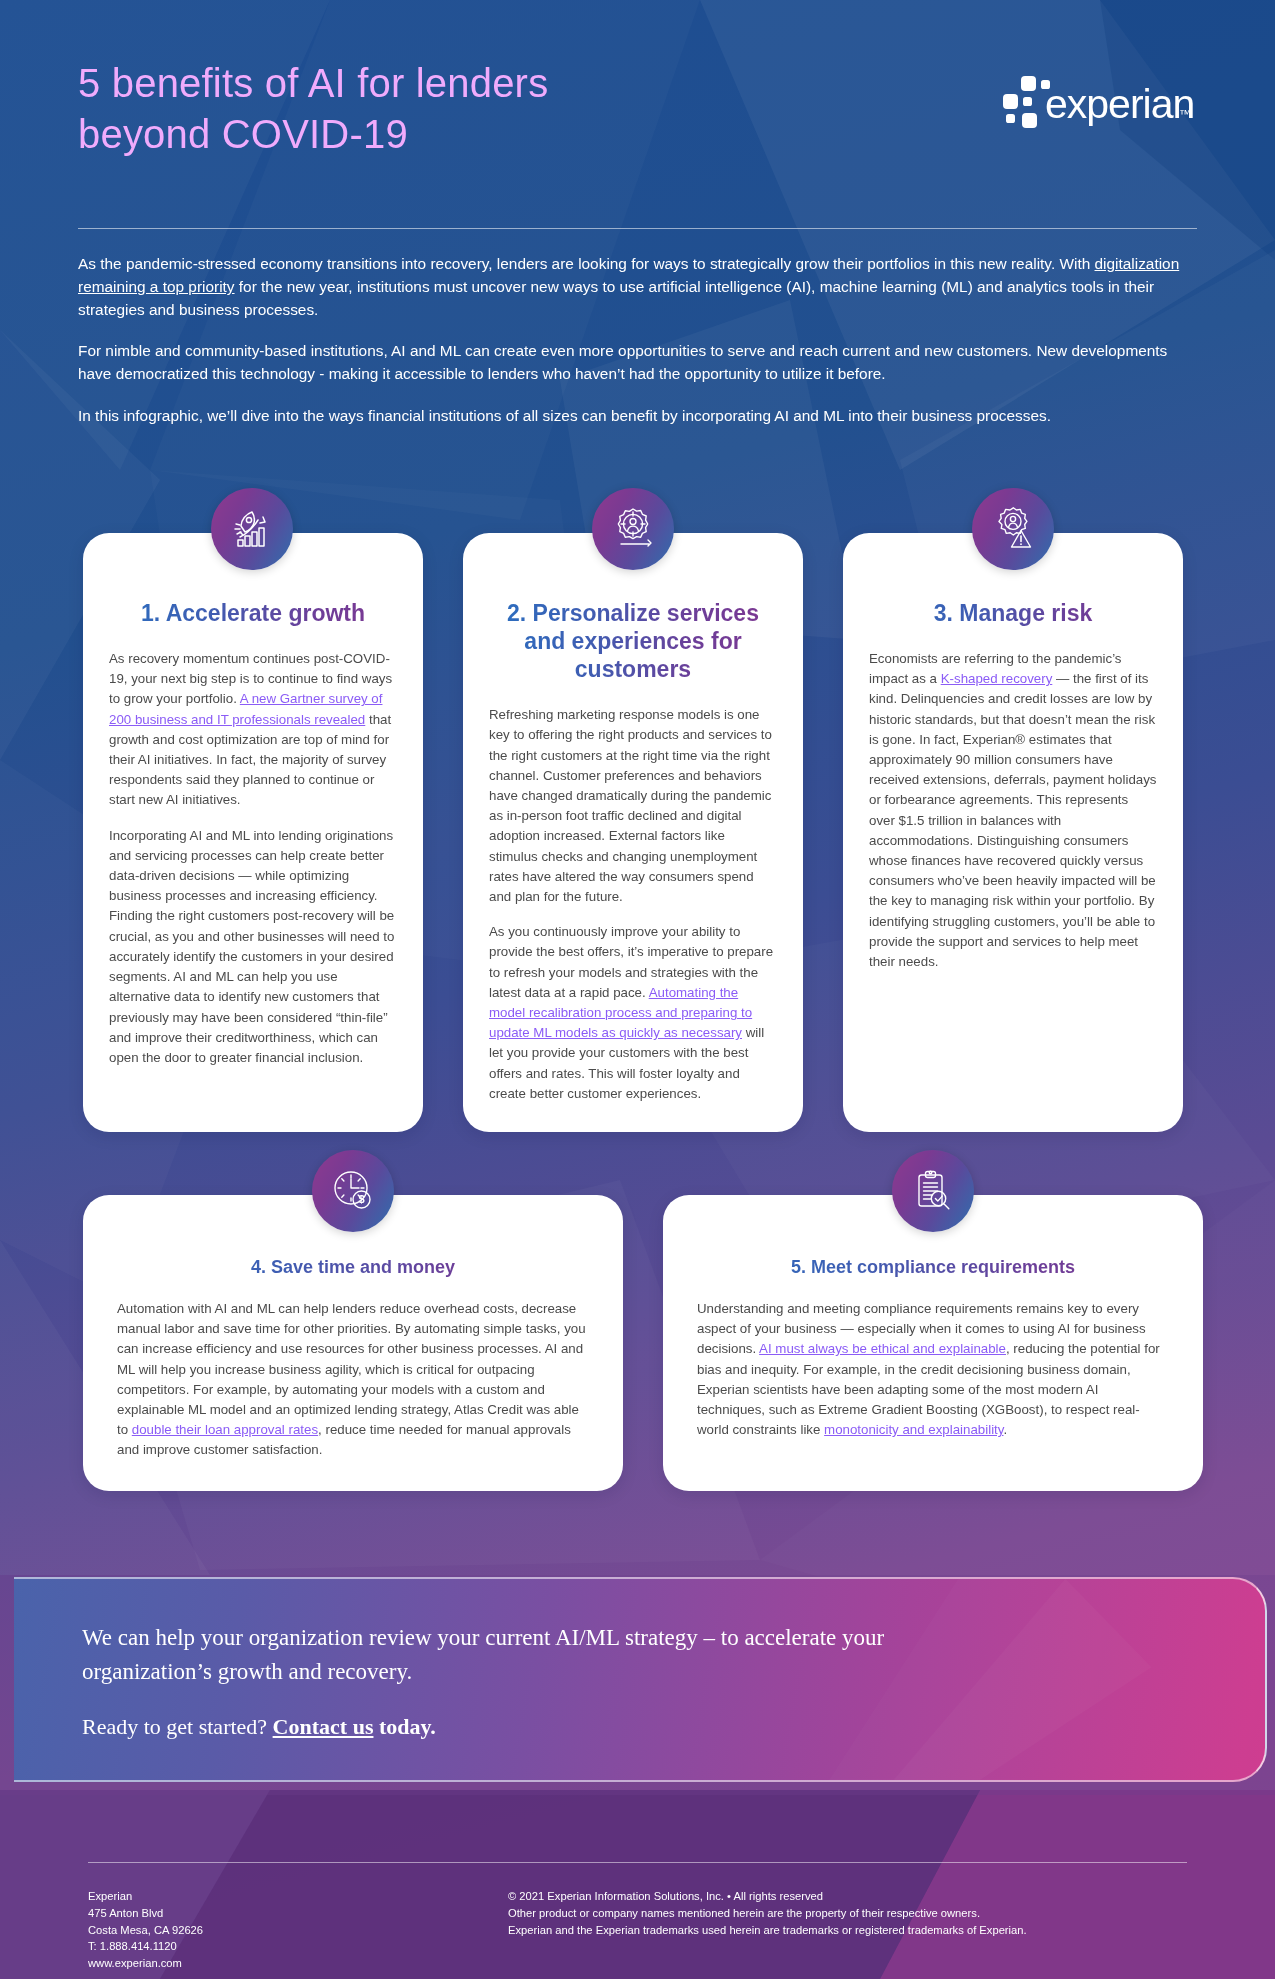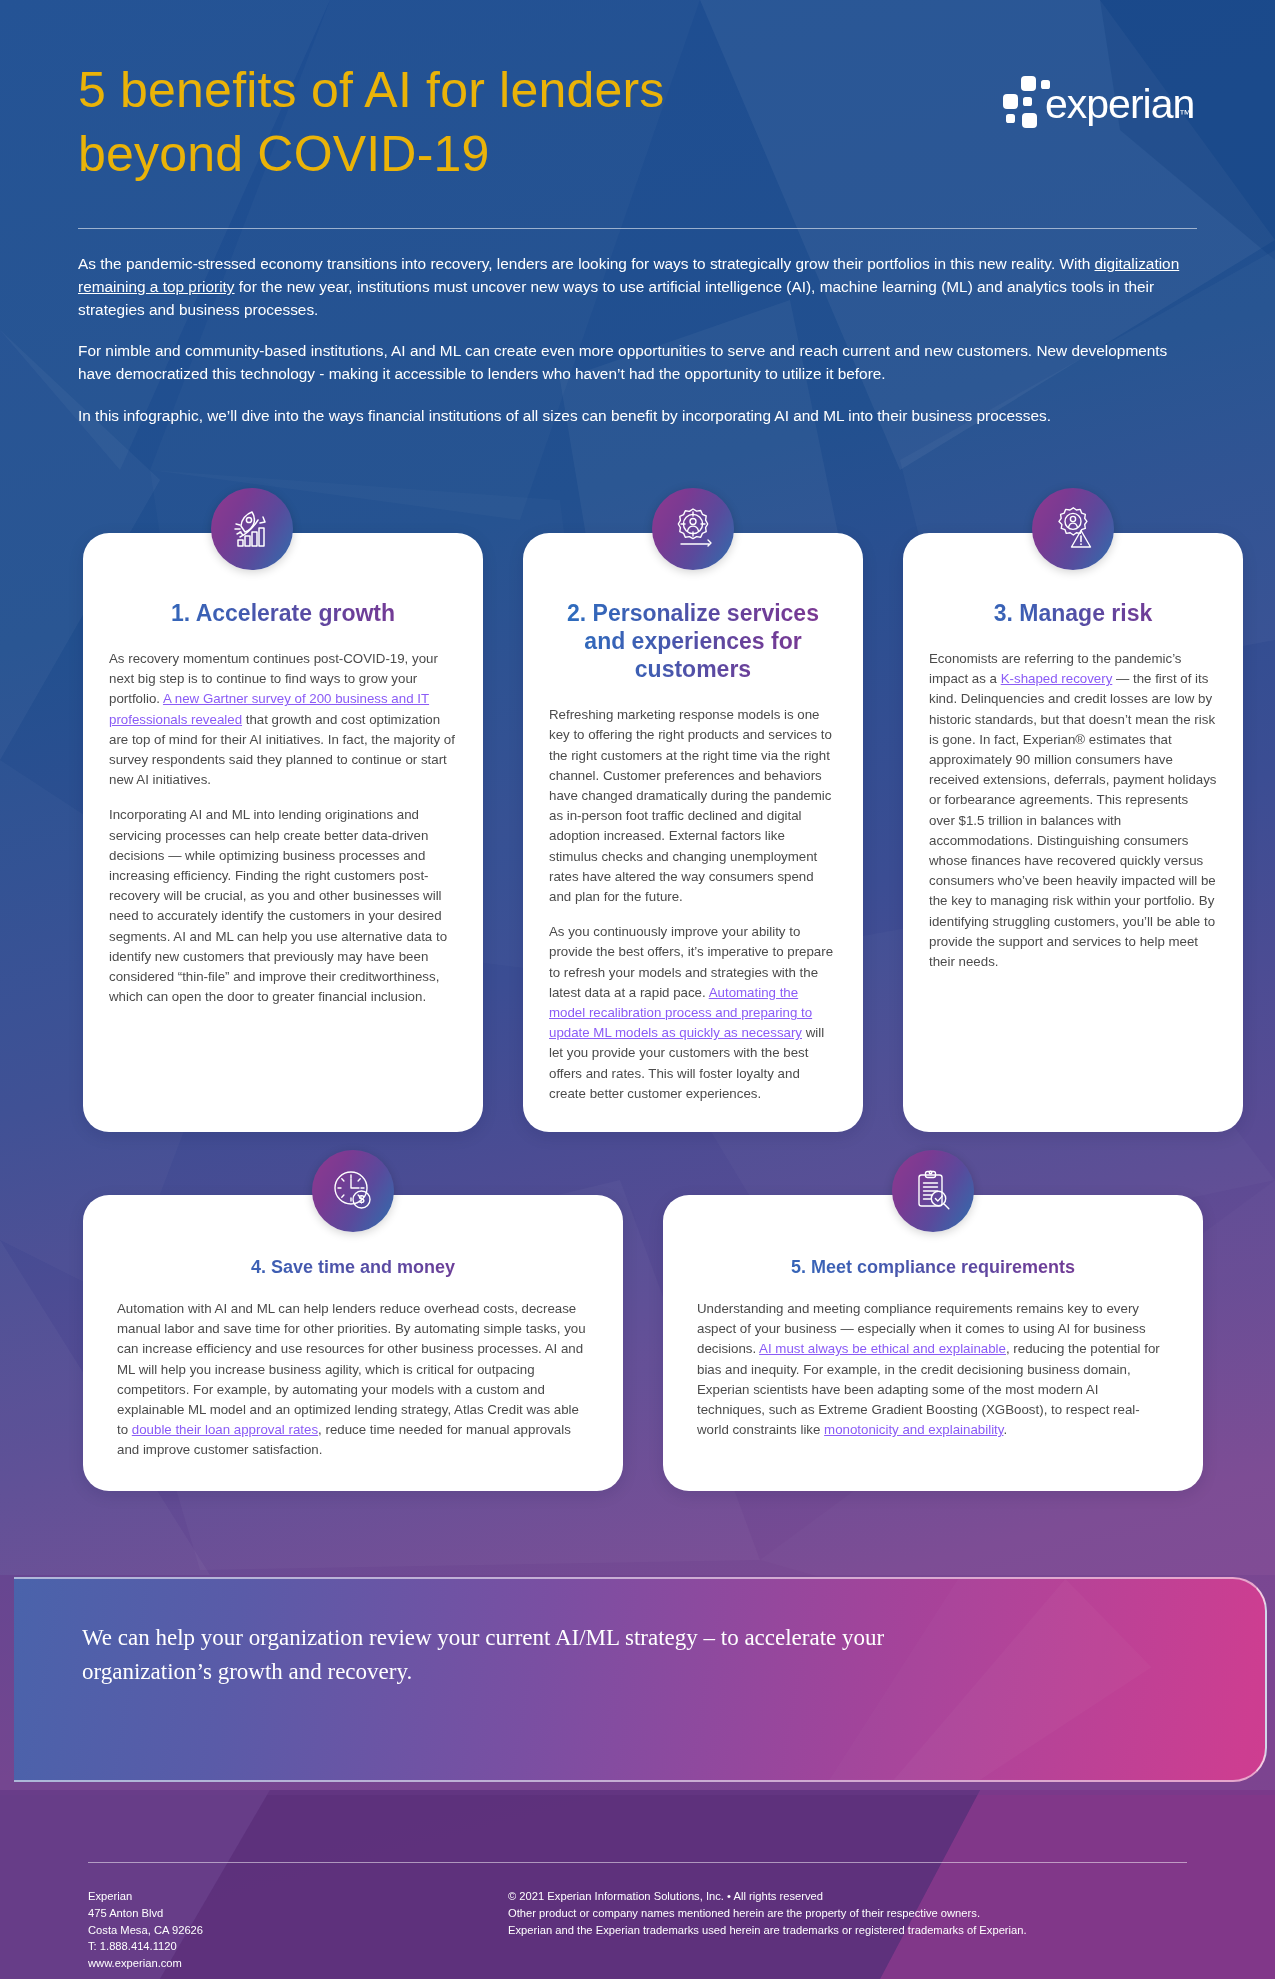--- a/index.html
+++ b/index.html
@@ -19,22 +19,22 @@
   }
   .bg-poly { position: absolute; inset: 0; }
   .bg-poly svg { width: 100%; height: 100%; display: block; }
 
   
   .page { position: relative; z-index: 2; width: 1275px; height: 1979px; }
 
   
   .header { position: absolute; left: 78px; top: 58px; right: 78px; height: 170px; }
   .title {
-    color: #eab308;
-    font-size: 50px;
+    color: #f0abfc;
+    font-size: 40px;
     font-weight: 300;
     line-height: 1.28;
     letter-spacing: 0.2px;
     max-width: 760px;
   }
   .logo {
     position: absolute; right: 0; top: 16px;
     display: flex; align-items: center;
   }
   .logo svg { display: block; }
@@ -91,21 +91,21 @@
   .card-body p {
     color: #4b4b4b;
     font-size: 13.3px;
     line-height: 1.52;
     margin-bottom: 15px;
   }
   .card-body p:last-child { margin-bottom: 0; }
   .card-body a { color: #8b5cf6; text-decoration: underline; }
 
   
-  .c1 { width: 400px; min-height: 463px; padding: 66px 26px 28px; }
+  .c1 { width: 340px; min-height: 463px; padding: 66px 26px 28px; }
   .c2 { width: 340px; min-height: 509px; padding: 66px 26px 28px; }
   .c3 { width: 340px; min-height: 509px; padding: 66px 26px 28px; }
   .c1 .card-icon { left: 128px; }
   .c2 .card-icon { left: 129px; }
   .c3 .card-icon { left: 129px; }
   .c1 .card-title { margin-bottom: 22px; }
   .c2 .card-title { margin-bottom: 22px; }
   .c3 .card-title { margin-bottom: 22px; }
 
   
@@ -309,20 +309,21 @@
 
   <div class="cta">
     <div class="cta-deco">
       <svg viewBox="0 0 1166 205" preserveAspectRatio="none" width="100%" height="100%">
         <polygon points="880,0 1166,0 1166,205 760,205" fill="#ffffff" opacity="0.18"></polygon>
         <polygon points="980,0 1060,90 900,205 820,205" fill="#ffffff" opacity="0.22"></polygon>
       </svg>
     </div>
     <div class="cta-inner">
       <div class="cta-lead">We can help your organization review your current AI/ML strategy – to accelerate your organization’s growth and recovery.</div>
+      <div class="cta-sub"><span>Ready to get started? </span><a href="#">Contact us</a><b> today.</b></div>
     </div>
   </div>
 
   <div class="foot-rule"></div>
   <div class="footer">
     <div class="footer-left">
       <div>Experian</div>
       <div>475 Anton Blvd</div>
       <div>Costa Mesa, CA 92626</div>
       <div>T:  1.888.414.1120</div>

